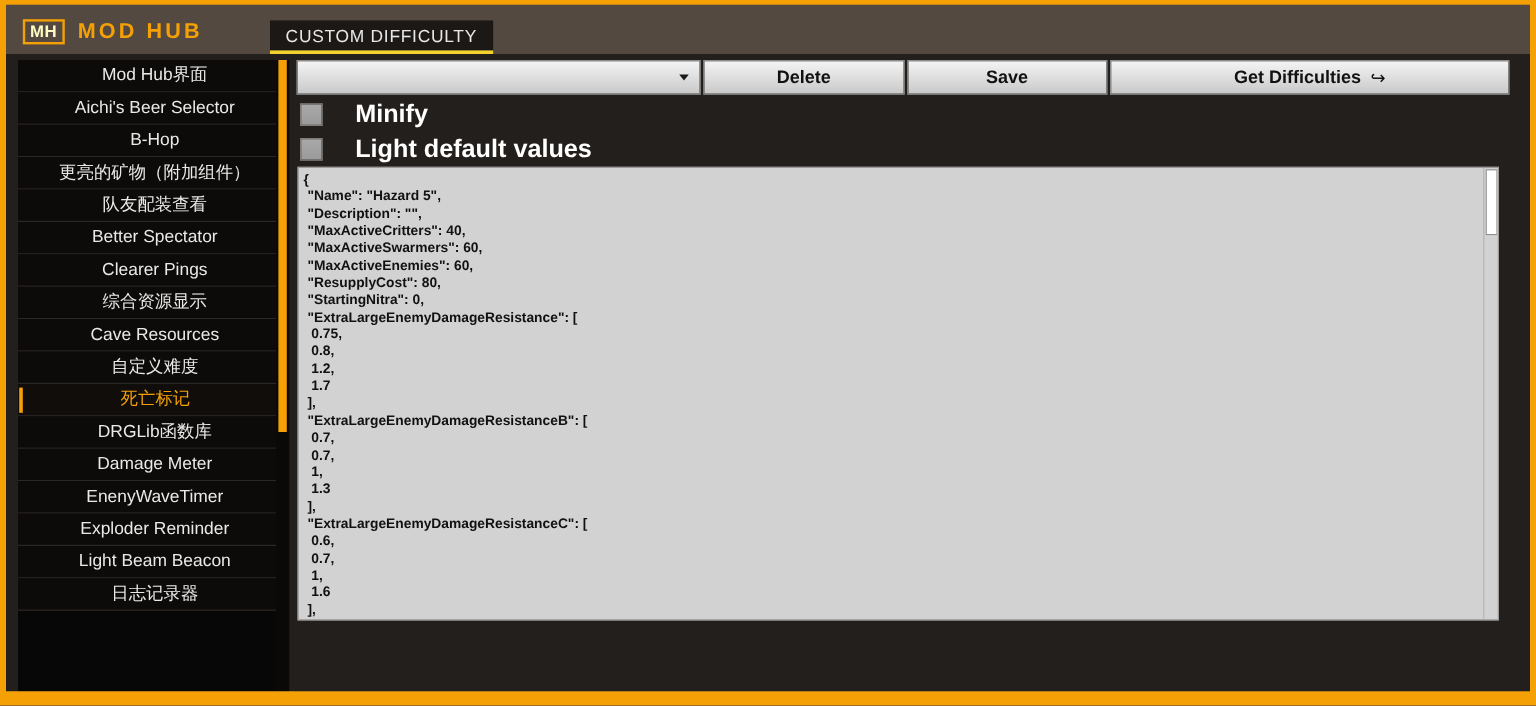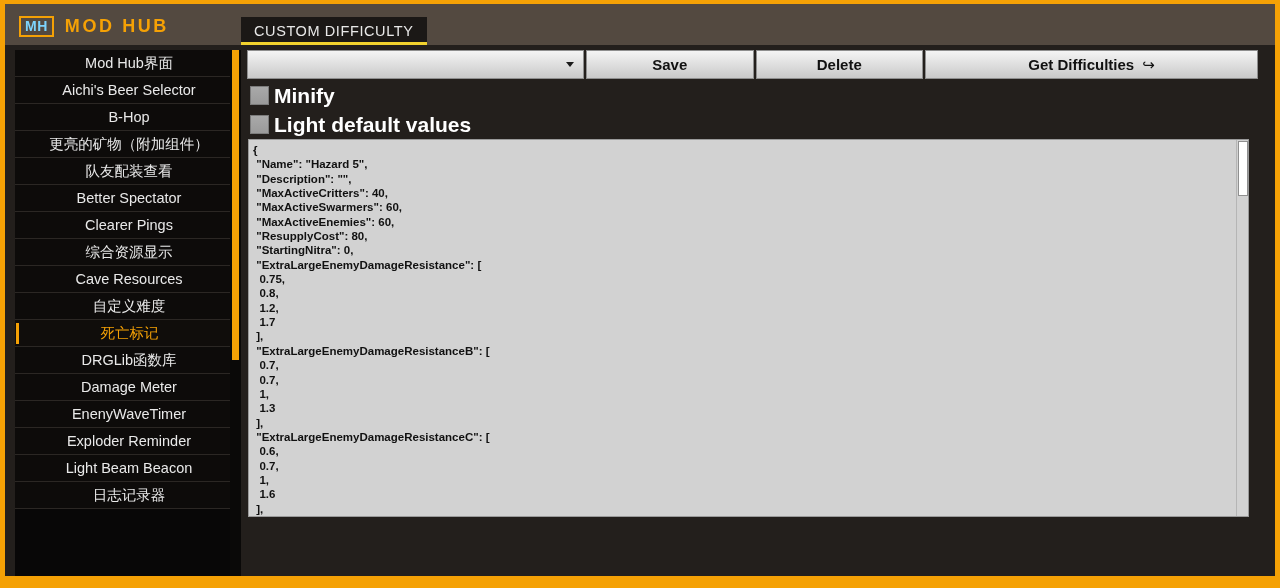--- a/index.html
+++ b/index.html
@@ -36,38 +36,38 @@
 
   #brand {
     position: absolute;
     left: 14px; top: 12px;
     display: flex;
     align-items: center;
     gap: 11px;
   }
   #brand-badge {
     border: 2px solid #F5A105;
-    color: #7dd3fc;
+    color: #fef9c3;
     font-size: 14px;
     font-weight: bold;
     letter-spacing: 0.5px;
     padding: 1px 4px 2px 4px;
     line-height: 1;
   }
   #brand-text {
     color: #F5A105;
     font-size: 18px;
     font-weight: bold;
     letter-spacing: 2.6px;
   }
 
   
   #tab-strip {
     position: absolute;
-    left: 236px; top: 13px;
+    left: 220px; top: 13px;
     display: flex;
     align-items: flex-end;
     height: 28px;
     text-align: right;
   }
   .tab {
     background: #1b1816;
     color: #e8e8e8;
     font-size: 14.5px;
     letter-spacing: 0.6px;
@@ -194,20 +194,21 @@
     font-weight: normal;
   }
 
   
   .check-row {
     position: absolute;
     left: 5px;
     display: flex;
     align-items: center;
     height: 29px;
+    gap: 22px;
   }
   #row-minify { top: 36px; }
   #row-hide-defaults { top: 65px; }
   .checkbox {
     width: 19px; height: 19px;
     background: linear-gradient(to bottom, #a9a9a9, #9a9a9a);
     border: 1px solid #7c7c7c;
     margin-right: 5px;
   }
   .check-label {
@@ -297,25 +298,25 @@
       </div>
     </div>
 
     <div id="content-panel">
 
       <div id="toolbar-row">
         <div class="gray-ctl" id="difficulty-select">
           <span id="select-label"></span>
           <span id="select-caret"></span>
         </div>
+        <div class="gray-ctl" id="delete-button">
+          <span>Delete</span>
+        </div>
         <div class="gray-ctl" id="save-button">
           <span>Save</span>
-        </div>
-        <div class="gray-ctl" id="delete-button">
-          <span>Delete</span>
         </div>
         <div class="gray-ctl" id="get-difficulties-button">
           <span>Get Difficulties</span>
           <span class="ext-glyph">↪</span>
         </div>
       </div>
 
       <div class="check-row" id="row-minify">
         <span class="checkbox"></span>
         <span class="check-label">Minify</span>

